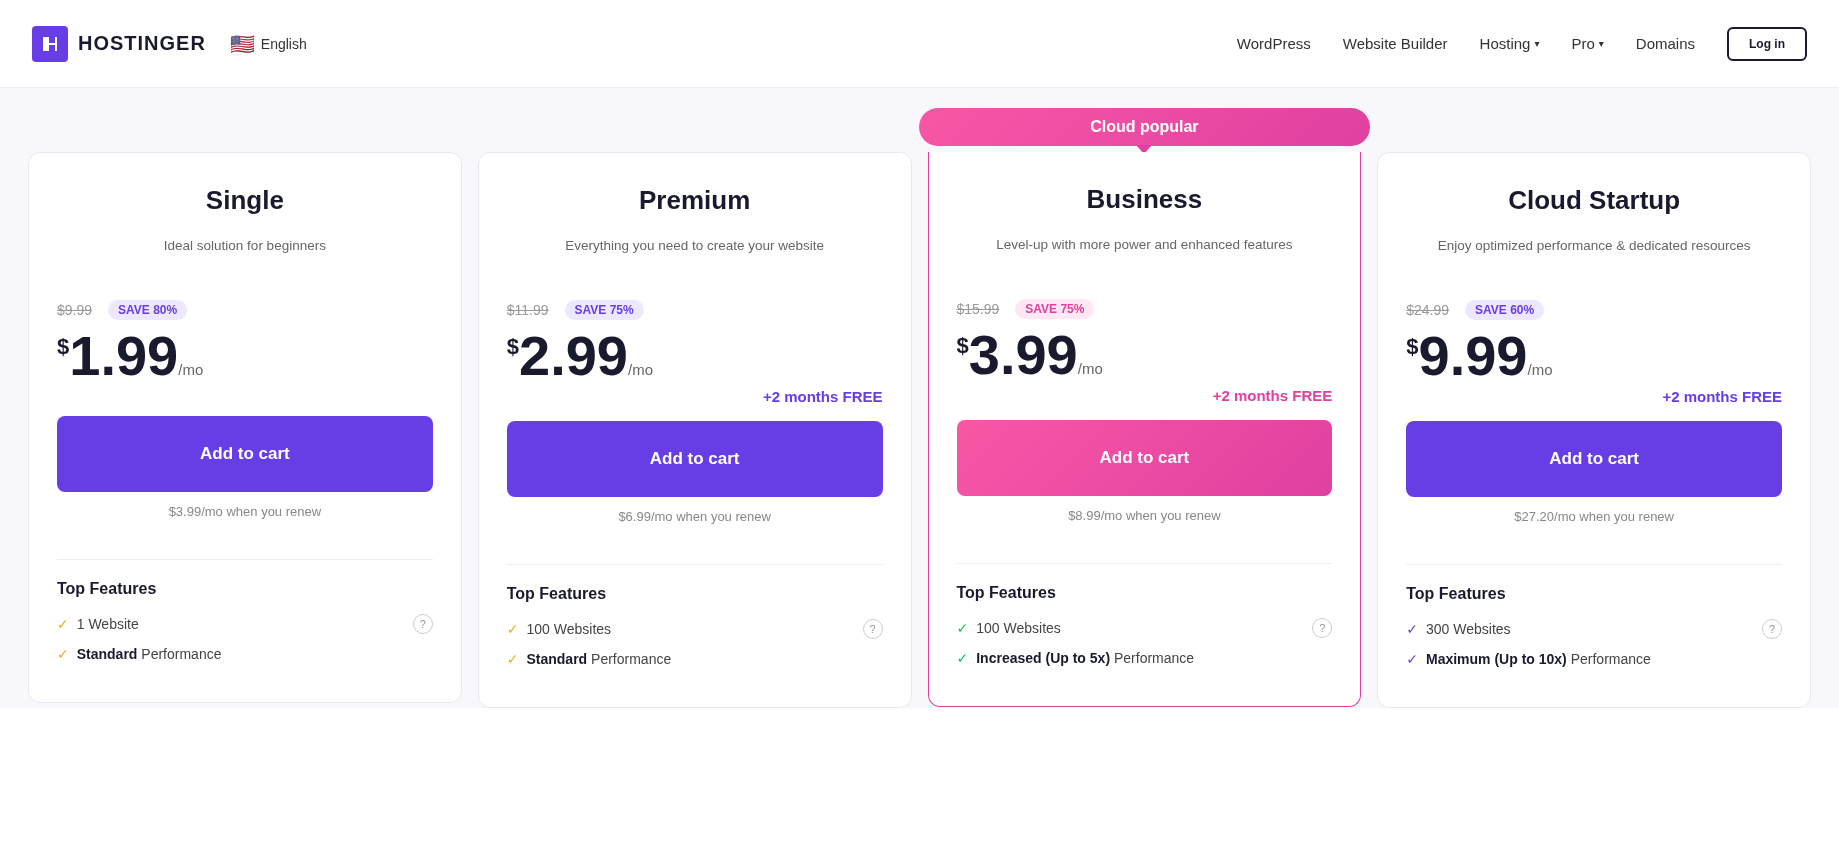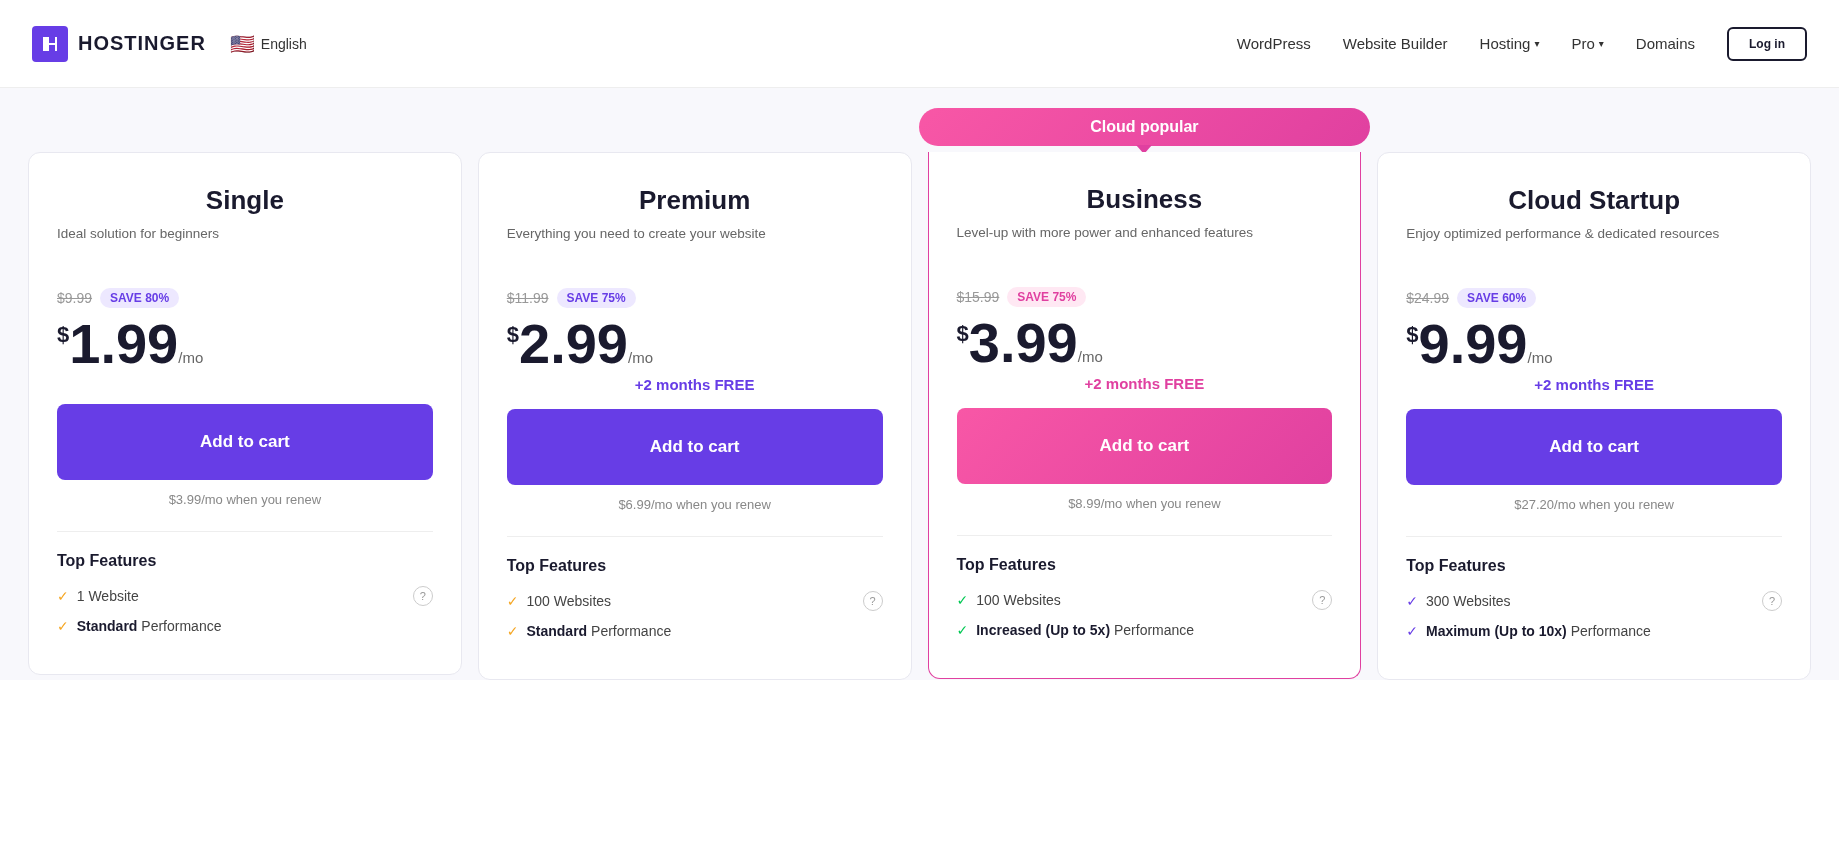--- a/index.html
+++ b/index.html
@@ -136,33 +136,34 @@
       height: 0;
       border-left: 8px solid transparent;
       border-right: 8px solid transparent;
       border-top: 9px solid #e040a0;
     }
     .plan-name {
       font-size: 26px;
       font-weight: 800;
       color: #1a1a2e;
       text-align: center;
-      margin-bottom: 8px;
+      margin-bottom: 20px;
     }
     .plan-desc {
       font-size: 13.5px;
       color: #666;
+      text-align: center;
       margin-bottom: 24px;
       min-height: 40px;
       line-height: 1.5;
     }
     .pricing-row {
       display: flex;
       align-items: center;
-      gap: 8px;
+      gap: 16px;
       margin-bottom: 4px;
     }
     .original-price {
       font-size: 14px;
       color: #999;
       text-decoration: line-through;
     }
     .save-badge {
       font-size: 12px;
       font-weight: 700;
@@ -196,21 +197,21 @@
     }
     .price-period {
       font-size: 15px;
       color: #666;
       align-self: flex-end;
       margin-bottom: 6px;
     }
     .free-months {
       font-size: 15px;
       font-weight: 700;
-      text-align: center;
+      text-align: right;
       margin-bottom: 16px;
     }
     .free-months.blue { color: #673de6; }
     .free-months.pink { color: #e040a0; }
     .add-cart-btn {
       width: 100%;
       padding: 28px;
       border: none;
       border-radius: 8px;
       font-size: 17px;
@@ -218,21 +219,21 @@
       color: #fff;
       cursor: pointer;
       margin-bottom: 12px;
     }
     .add-cart-btn.purple { background: #673de6; }
     .add-cart-btn.pink { background: linear-gradient(135deg, #f857a6, #e040a0); }
     .renew-price {
       font-size: 13px;
       color: #888;
       text-align: center;
-      margin-bottom: 24px;
+      margin-bottom: 40px;
     }
     .divider {
       border: none;
       border-top: 1px solid #eee;
       margin-bottom: 20px;
     }
     .top-features-title {
       font-size: 16px;
       font-weight: 800;
       color: #1a1a2e;

